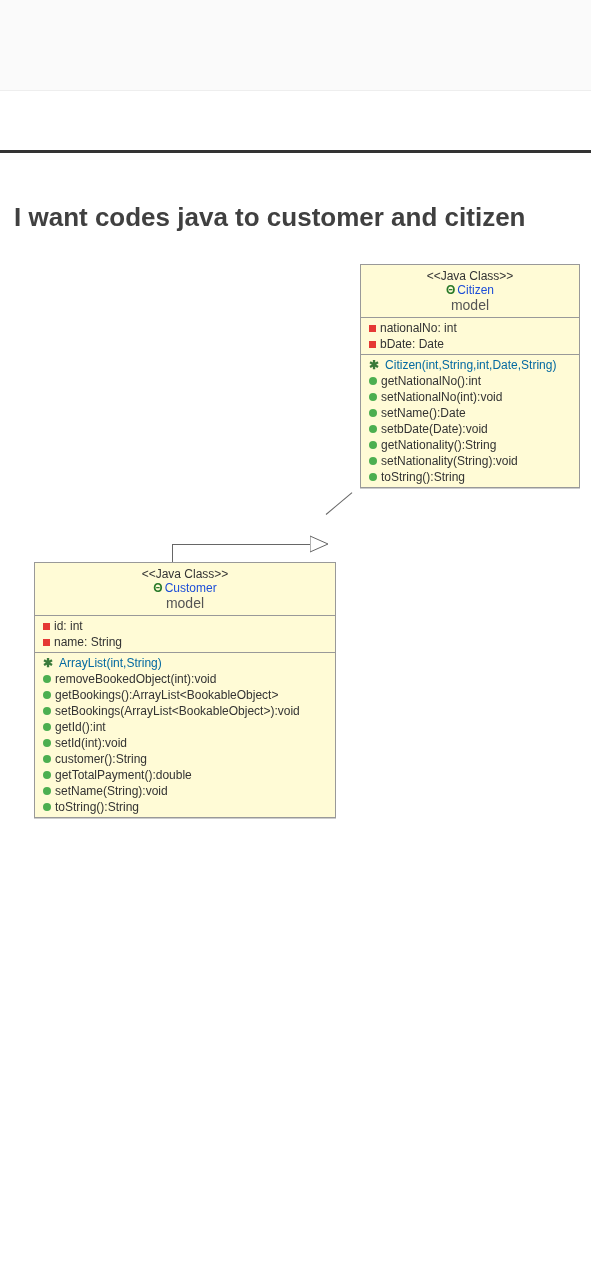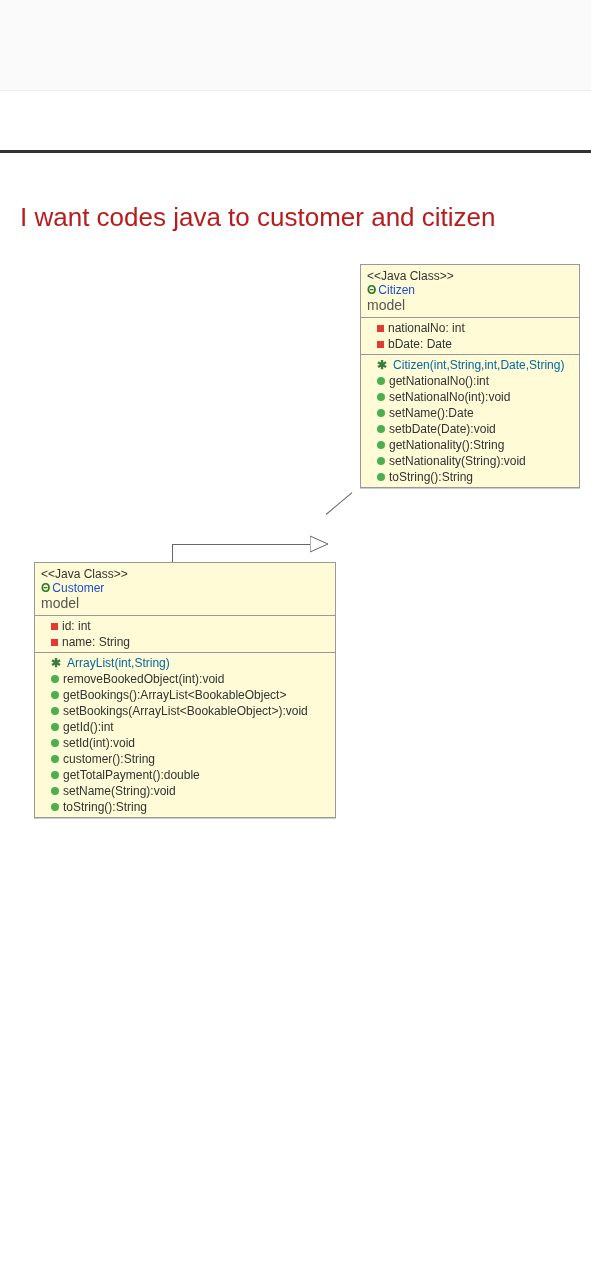--- a/index.html
+++ b/index.html
@@ -1,28 +1,28 @@
 <!DOCTYPE html>
 <html><head>
 <meta charset="utf-8">
 <style>
   html,body{margin:0;padding:0;font-family:Arial,Helvetica,sans-serif;background:#fff}
   .page{width:591px;min-height:1280px;position:relative;background:#fff}
   .topbar{height:90px;background:#fafafa;border-bottom:1px solid #eee}
   .rule{position:absolute;left:0;right:0;top:150px;height:3px;background:#333}
   .content{position:absolute;left:12px;right:12px;top:200px}
-  .title{font-size:26px;line-height:34px;color:#b91c1c;margin:0 0 30px 8px;font-weight:400}
+  .title{font-size:26px;line-height:34px;color:#404040;margin:0 0 30px 2px;font-weight:700}
   .diagram{position:relative;height:680px}
   .uml{position:absolute;background:#fffbd6;border:1px solid #999;font-size:12px;color:#333;box-shadow:0 1px 0 #ccc}
-  .uml-header{text-align:left;padding:4px 6px;border-bottom:1px solid #999}
+  .uml-header{text-align:center;padding:4px 6px;border-bottom:1px solid #999}
   .stereo{color:#333}
   .cls-name{font-weight:normal;color:#1d4ed8}
   .theta{color:#2a7a2a;font-weight:bold;margin-right:2px}
   .pkg{font-size:14px;color:#555}
-  .section{border-bottom:1px solid #999;padding:2px 16px}
+  .section{border-bottom:1px solid #999;padding:2px 8px}
   .section:last-child{border-bottom:none}
   .row{display:flex;align-items:center;gap:4px;white-space:nowrap;padding:1px 0}
   .vis{width:8px;height:8px;border-radius:50%;display:inline-block;flex:none}
   .vis-pub{background:#4caf50}
   .vis-priv{background:#e53935;border-radius:0;width:7px;height:7px}
   .ctor{color:#0369a1}
   .ctor-icon{color:#3a7a3a;font-weight:bold;margin-right:2px}
   
   #citizen{left:348px;top:0;width:218px}
   #customer{left:22px;top:298px;width:300px}

